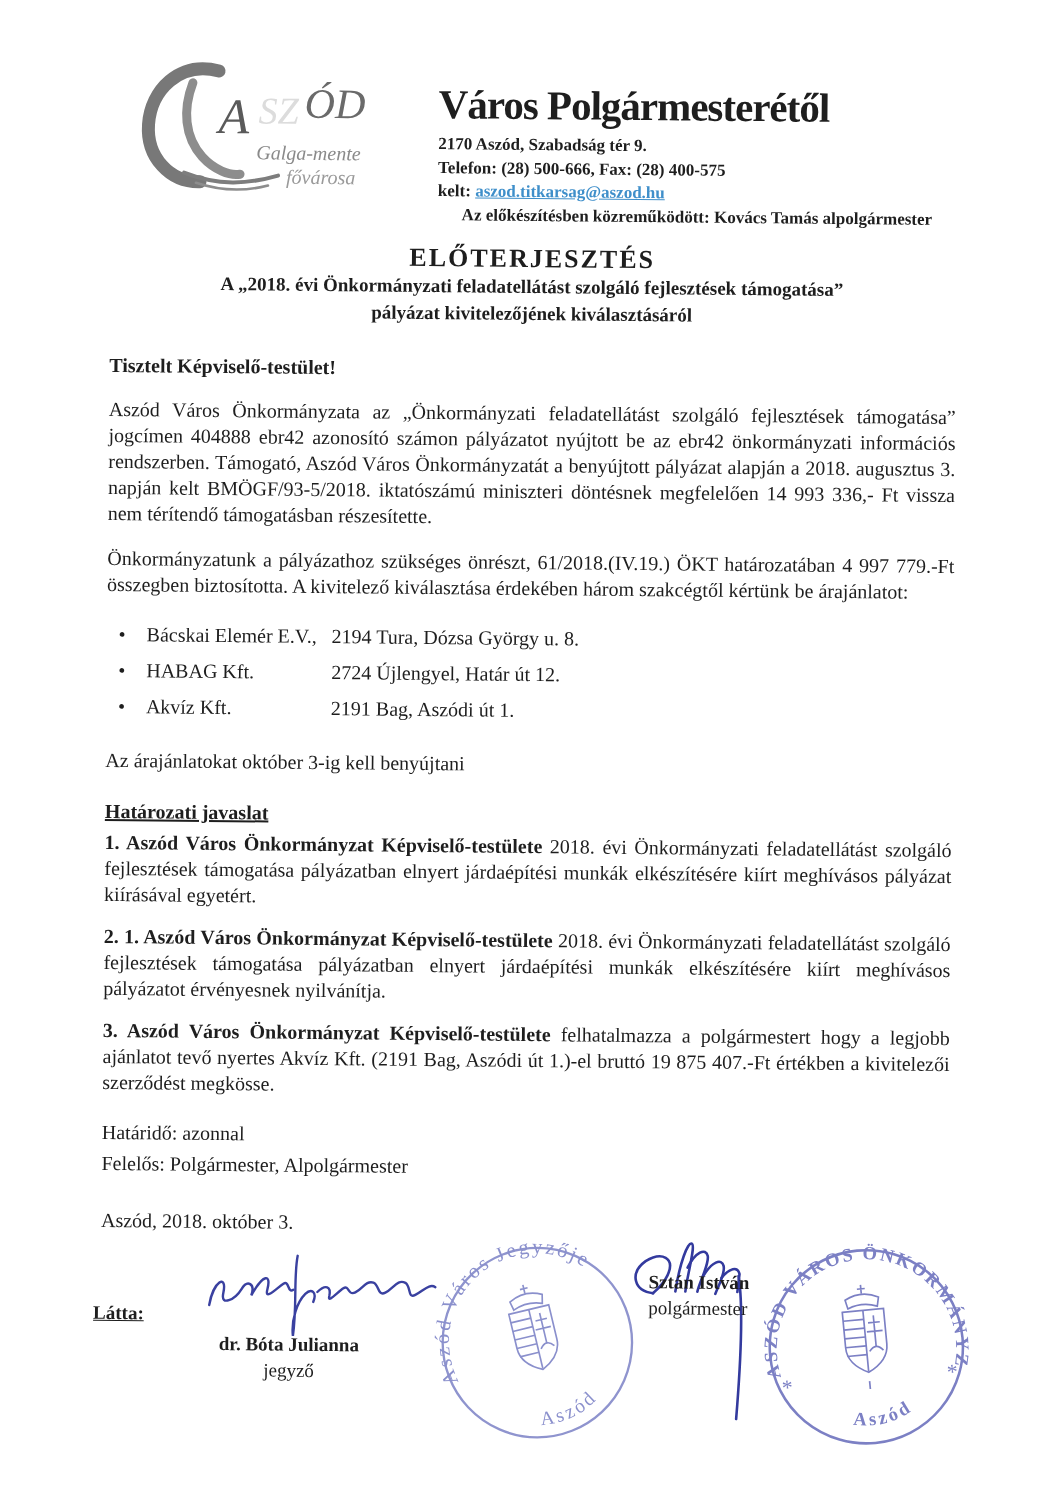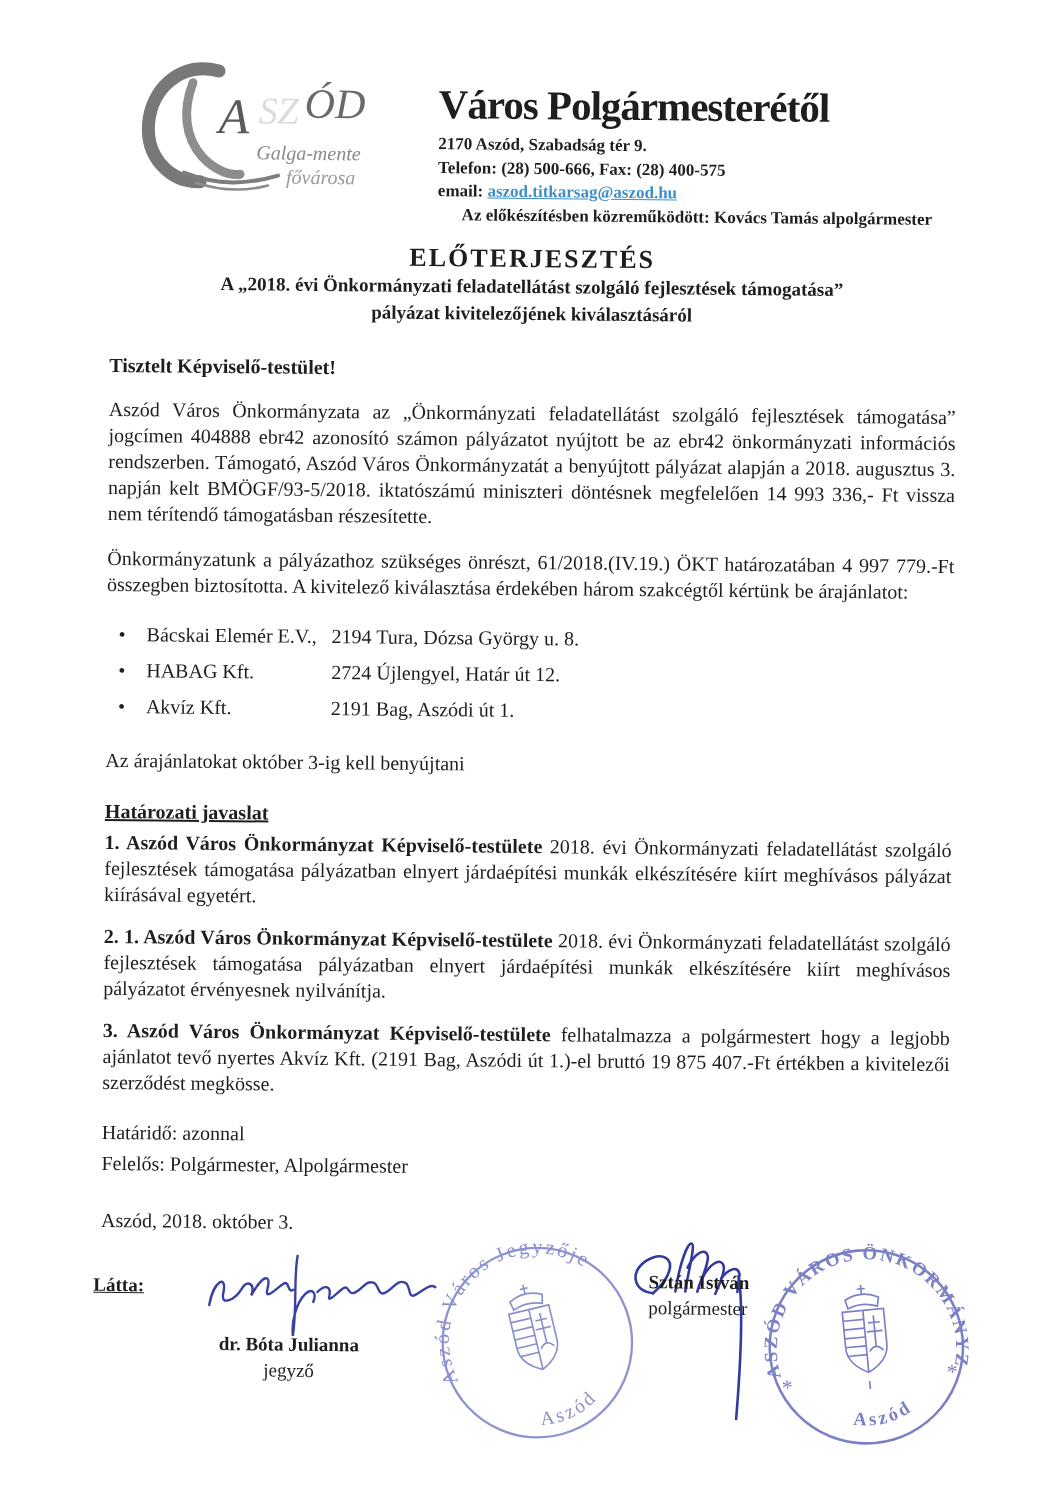--- a/index.html
+++ b/index.html
@@ -39,21 +39,21 @@
   .note{font-size:20px;margin:30px 0 0 0;}
   .res-heading{font-size:20px;font-weight:bold;text-decoration:underline;margin:28px 0 0 0;}
   p.res-item{font-size:20px;line-height:26px;text-align:justify;margin:6px 0 16px 0;}
   p.res-item.gap{margin-top:16px;}
   .meta{font-size:20px;line-height:1.55;margin:0;}
   .meta-block{margin-top:22px;}
   .dateline{font-size:20px;margin:30px 0 0 0;}
 
   
   .sign-area{position:absolute;left:0;top:1238px;width:1058px;height:255px;}
-  .latta{position:absolute;left:100px;top:40px;font-size:19px;font-weight:bold;text-decoration:underline;}
+  .latta{position:absolute;left:100px;top:68px;font-size:19px;font-weight:bold;text-decoration:underline;}
   .sig-left{position:absolute;left:200px;top:8px;width:250px;height:100px;}
   .signer-left{position:absolute;left:206px;top:96px;width:180px;text-align:center;}
   .signer-name{font-size:19px;font-weight:bold;line-height:1.35;}
   .signer-title{font-size:19px;line-height:1.35;}
   .stamp-mid{position:absolute;left:442px;top:2px;width:205px;height:205px;transform:rotate(-22deg);opacity:.88;}
   .sig-right{position:absolute;left:630px;top:-6px;width:160px;height:200px;}
   .signer-right{position:absolute;left:655px;top:30px;width:170px;}
   .signer-right .signer-name{font-weight:bold;}
   .stamp-right{position:absolute;left:770px;top:2px;width:207px;height:207px;transform:rotate(-6deg);opacity:.92;}
 
@@ -79,21 +79,21 @@
         <text x="132" y="68" font-size="38" font-style="italic" fill="#dcdcdc">SZ</text>
         <text x="178" y="62" font-size="42" font-style="italic" fill="#6a6a6a">ÓD</text>
         <text x="130" y="104" font-size="20" class="logo-script" fill="#8a8a8a">Galga-mente</text>
         <text x="160" y="128" font-size="20" class="logo-script" fill="#9a9a9a">fővárosa</text>
       </svg>
     </div>
     <div class="head-text">
       <div class="office-title">Város Polgármesterétől</div>
       <div class="addr">2170 Aszód, Szabadság tér 9.</div>
       <div class="addr">Telefon: (28) 500-666, Fax: (28) 400-575</div>
-      <div class="email-line"><span>email:</span> <a class="email-link">aszod.titkarsag@aszod.hu</a></div>
+      <div class="email-line"><span>kelt:</span> <a class="email-link">aszod.titkarsag@aszod.hu</a></div>
       <div class="contributor">Az előkészítésben közreműködött: Kovács Tamás alpolgármester</div>
     </div>
   </div>
 
   <div class="title-block">
     <div class="main-title">ELŐTERJESZTÉS</div>
     <div class="sub-title">A „2018. évi Önkormányzati feladatellátást szolgáló fejlesztések támogatása”</div>
     <div class="sub-title">pályázat kivitelezőjének kiválasztásáról</div>
   </div>
 

